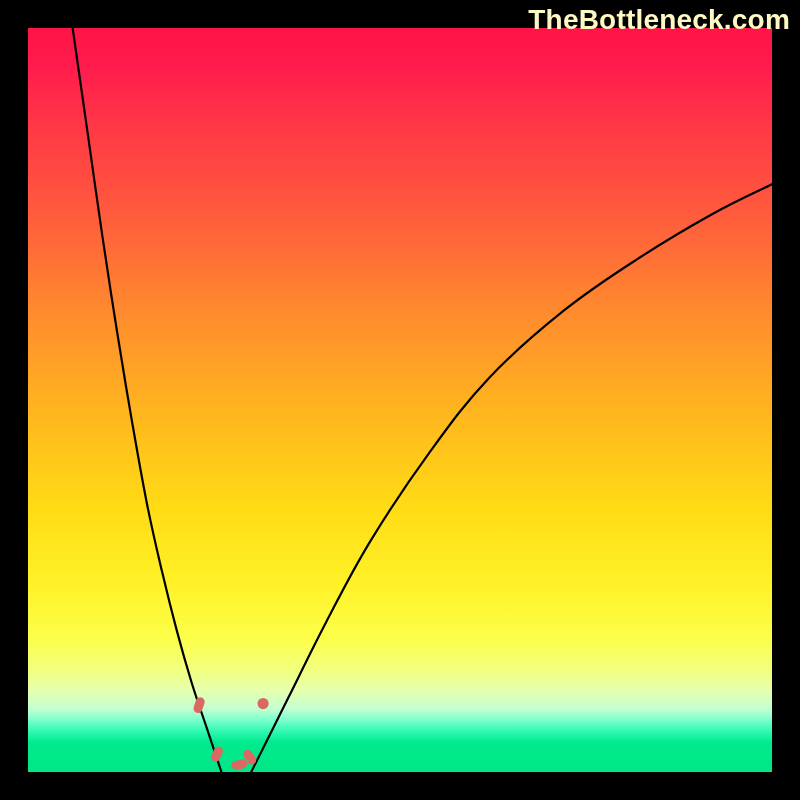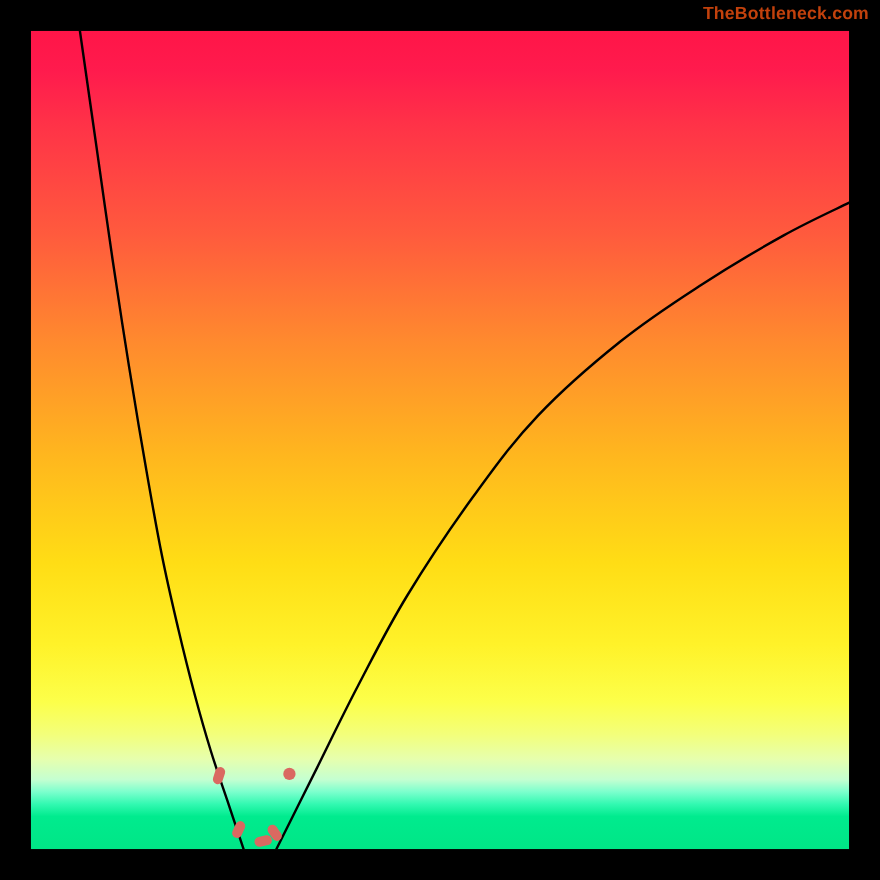--- a/index.html
+++ b/index.html
@@ -14,22 +14,22 @@
   .frame {
     position: relative;
     width: 800px;
     height: 800px;
     background: #000;
   }
   .watermark {
     position: absolute;
     top: 4px;
     right: 10px;
-    color: #c2410c;
-    font-size: 16px;
+    color: #fef9c3;
+    font-size: 28px;
     font-weight: bold;
     letter-spacing: 0.2px;
     z-index: 5;
   }
   .plot {
     position: absolute;
     top: 28px;
     left: 28px;
     width: 744px;
     height: 744px;

